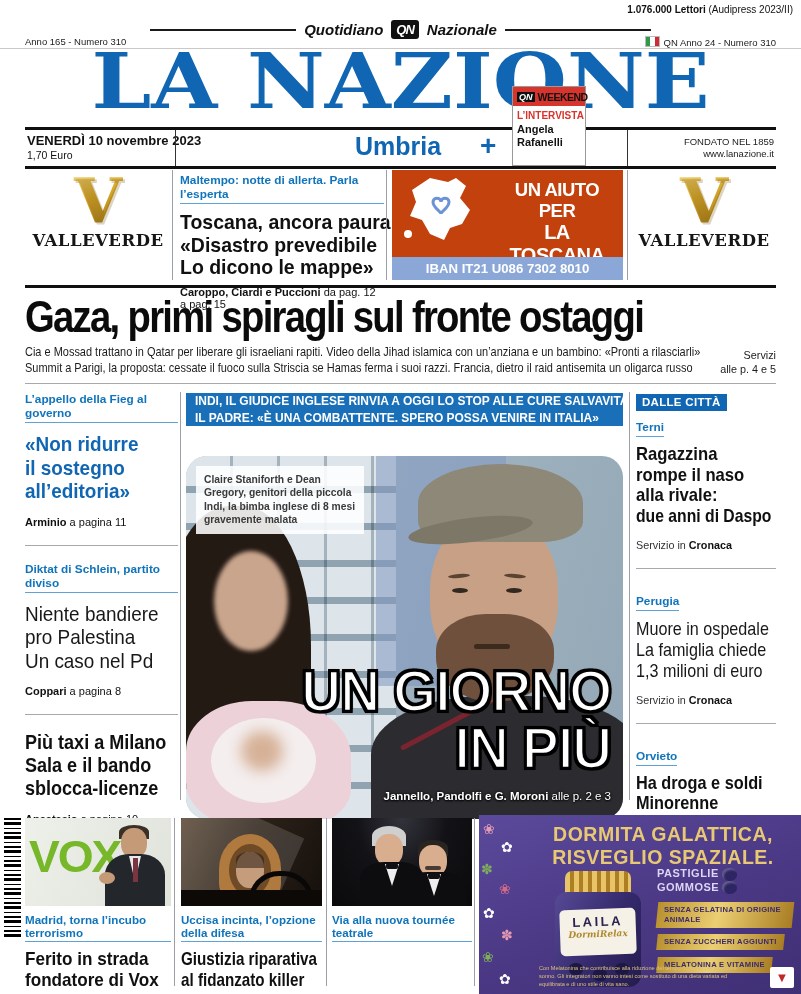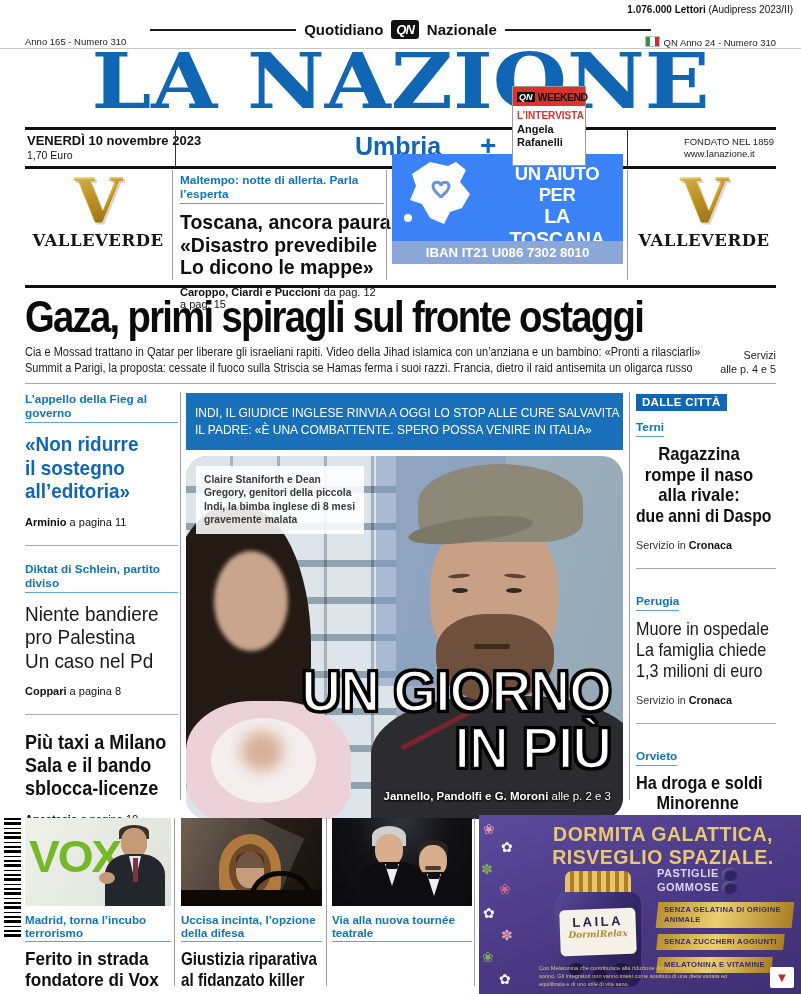--- a/index.html
+++ b/index.html
@@ -11,41 +11,41 @@
   .sxl9{transform:scaleX(.9);transform-origin:0 50%;white-space:nowrap;}
   .sxl88{transform:scaleX(.88);transform-origin:0 50%;white-space:nowrap;}
   .sxl85{transform:scaleX(.85);transform-origin:0 50%;white-space:nowrap;}
   .sxl8{transform:scaleX(.8);transform-origin:0 50%;white-space:nowrap;}
   .sxr{transform:scaleX(.95);transform-origin:100% 50%;white-space:nowrap;}
   
   .readers{top:4px;right:8px;font-size:10px;color:#111;}
   .readers b{font-weight:bold;}
   .topcenter{top:20px;left:150px;right:150px;display:flex;align-items:center;gap:8px;}
   .toprule{flex:1;height:2px;background:#1a1a1a;}
-  .qnword{font-size:15px;font-weight:bold;text-align:center;}
+  .qnword{font-size:15px;font-weight:bold;font-style:italic;text-align:center;}
   .qnchip{background:#101010;color:#fff;font-weight:bold;font-style:italic;font-size:13px;
           padding:2px 5px;border-radius:3px;letter-spacing:-1px;}
   .annoline{top:36px;font-size:9.5px;color:#222;}
   .flag{display:inline-block;width:13px;height:9px;vertical-align:-1px;margin-right:4px;
         background:linear-gradient(to right,#2e9c47 0 33%,#fff 33% 66%,#cf2b36 66% 100%);
         border:.5px solid #bbb;}
   .grayrule{top:48px;left:0;width:801px;height:1px;background:#c9c9c9;}
   
   .masthead{top:44px;left:0;width:801px;text-align:center;font-family:"DejaVu Serif",serif;
             font-weight:bold;font-size:76px;line-height:1;color:#1066b2;letter-spacing:0px;
             transform:scaleX(1.12);}
   .dateband{top:127px;left:25px;width:751px;height:36px;border-top:3px solid #101010;
             border-bottom:3px solid #101010;box-sizing:content-box;}
   .dateblock{position:absolute;left:2px;top:3px;}
   .dateblock .d1{font-size:13px;font-weight:bold;}
   .dateblock .d2{font-size:10.5px;margin-top:1px;}
   .bandvdiv{position:absolute;top:0;width:1px;height:36px;background:#333;}
   .regione{position:absolute;left:330px;top:2px;font-size:25px;font-weight:bold;color:#1066b2;}
   .plus{position:absolute;left:455px;top:0px;font-size:28px;font-weight:bold;color:#1066b2;}
-  .fondato{position:absolute;right:2px;top:6px;text-align:left;font-size:9.5px;color:#222;line-height:1.3;}
+  .fondato{position:absolute;right:2px;top:6px;text-align:right;font-size:9.5px;color:#222;line-height:1.3;}
   
   .weekend{top:86px;left:512px;width:72px;height:78px;border:1px solid #999;background:#fff;z-index:6;}
   .wkhead{background:#d6342c;height:19px;display:flex;align-items:center;gap:3px;padding:0 4px;}
   .wkqn{background:#101010;color:#fff;font-weight:bold;font-style:italic;font-size:9px;padding:0 2px;}
   .wkword{color:#101010;font-weight:bold;font-size:10.5px;letter-spacing:-.5px;}
   .wkkicker{color:#d6342c;font-weight:bold;font-size:10px;padding:4px 4px 0 4px;}
   .wkname{font-weight:bold;font-size:11px;padding:2px 4px;line-height:1.15;}
   
   .vdiv{width:1px;background:#9aa0a6;}
   .valleverde{top:172px;width:146px;height:108px;text-align:center;}
@@ -53,21 +53,21 @@
         background:linear-gradient(160deg,#f8e08a 10%,#d4a62a 45%,#8a6410 90%);
         -webkit-background-clip:text;background-clip:text;color:transparent;
         text-shadow:2px 2px 0 rgba(120,85,10,.25);}
   .vv-name{font-family:"DejaVu Serif",serif;font-weight:bold;font-size:16.5px;letter-spacing:.5px;color:#161616;}
   .kicker{display:inline-block;color:#0f74bc;font-weight:bold;font-size:11.8px;
           border-bottom:1.5px solid #5da3d8;padding-bottom:2px;}
   .toscana{top:173px;left:180px;width:204px;}
   .toscana .hl{font-size:20.5px;font-weight:bold;line-height:1.1;color:#101010;margin-top:7px;}
   .byline{font-size:11px;color:#111;}
   .byline b{font-weight:bold;}
-  .donad{top:154px;left:392px;width:231px;height:110px;background:#3b82f6;overflow:hidden;}
+  .donad{top:170px;left:392px;width:231px;height:110px;background:#c2410c;overflow:hidden;}
   .donad .map{position:absolute;left:8px;top:6px;}
   .donad .adtxt{position:absolute;left:104px;top:10px;width:122px;text-align:center;color:#fff;}
   .donad .a1{font-size:18.5px;font-weight:bold;letter-spacing:-.5px;line-height:1.12;}
   .donad .a2{font-size:20px;font-weight:bold;letter-spacing:-.5px;line-height:1.12;}
   .donad .cta{font-size:12.5px;font-weight:bold;margin-top:8px;}
   .ibanbar{position:absolute;left:0;bottom:0;width:100%;height:23px;background:#8ba7d8;
            color:#fff;font-weight:bold;font-size:13.2px;text-align:center;line-height:23px;}
   .blackrule{top:285px;left:25px;width:751px;height:3px;background:#101010;}
   
   .leadhl{top:291px;left:25px;font-size:45px;font-weight:bold;letter-spacing:-2px;color:#0b0b0b;}
@@ -76,21 +76,21 @@
   .thinrule{top:383px;left:25px;width:751px;height:1px;background:#a9a9a9;}
   
   .leftcol{top:392px;left:25px;width:153px;}
   .leftcol .hl-blue{color:#1066b2;font-weight:bold;font-size:21px;line-height:1.12;margin-top:9px;}
   .leftcol .hl-med{color:#181818;font-weight:normal;font-size:21px;line-height:1.12;margin-top:9px;}
   .leftcol .hl-bold{color:#101010;font-weight:bold;font-size:20.5px;line-height:1.12;margin-top:7px;}
   .leftcol .byline{margin-top:13px;}
   .story-div{height:1px;background:#a9a9a9;margin:17px 0 16px 0;}
   
   .banner{top:393px;left:186px;width:437px;background:#1a70b8;box-sizing:border-box;
-          padding:12px 9px;color:#fff;font-weight:normal;font-size:13.3px;line-height:1.25;}
+          padding:0 9px;color:#fff;font-weight:bold;font-size:13.3px;line-height:1.25;}
   .photo{top:456px;left:186px;width:437px;height:363px;overflow:hidden;
          background:linear-gradient(105deg,#aebec9,#93a7b6);border-radius:21px;}
   .equip{position:absolute;left:0;top:0;width:210px;height:363px;
          background:repeating-linear-gradient(to bottom,#dde5ea 0 30px,#8fa3b0 30px 37px),
                     repeating-linear-gradient(to right,rgba(110,130,145,.0) 0 44px,rgba(110,130,145,.45) 44px 47px);
          background-blend-mode:multiply;}
   .bluepanel{position:absolute;left:190px;top:0;width:130px;height:230px;background:#7f98c0;opacity:.55;}
   .hair{position:absolute;left:-25px;top:50px;width:150px;height:310px;background:#241a14;border-radius:45%;}
   .wface{position:absolute;left:28px;top:95px;width:74px;height:100px;background:#c9a58d;
          border-radius:50%;filter:blur(2px);}
@@ -113,21 +113,21 @@
            -webkit-text-stroke:2.6px #000;
            text-shadow:0 0 3px #000,2px 2px 0 #000,-2px 2px 0 #000,2px -2px 0 #000,-2px -2px 0 #000;}
   .photobyline{position:absolute;right:12px;bottom:17px;color:#fff;font-size:11.5px;
                text-shadow:0 1px 2px #000,0 0 3px #000;}
   .photobyline b{font-weight:bold;}
   
   .rightcol{top:392px;left:636px;width:140px;}
   .badge{display:inline-block;background:#1066b2;color:#fff;font-weight:bold;font-size:11.5px;
          padding:2px 6px 3px 6px;letter-spacing:.3px;}
   .rightcol .kicker{margin-top:9px;}
-  .rc-hl-b{color:#101010;font-weight:bold;font-size:18.5px;line-height:1.12;margin-top:7px;text-align:center;}
+  .rc-hl-b{color:#101010;font-weight:bold;font-size:18.5px;line-height:1.12;margin-top:7px;}
   .rc-hl-m{color:#181818;font-weight:normal;font-size:19px;line-height:1.12;margin-top:7px;}
   .service{font-size:10.8px;color:#333;margin-top:12px;}
   .service b{color:#111;}
   
   .barcode{top:818px;left:4px;width:17px;height:120px;
            background:repeating-linear-gradient(to bottom,#000 0 2px,#fff 2px 4px,#000 4px 7px,#fff 7px 10px,#000 10px 11px,#fff 11px 14px);}
   .bstory{top:818px;width:146px;}
   .bphoto{width:100%;height:88px;position:relative;overflow:hidden;}
   .bstory .kicker{margin-top:7px;font-size:11.6px;}
   .b-hl{color:#101010;font-weight:bold;font-size:19px;line-height:1.12;margin-top:6px;}

